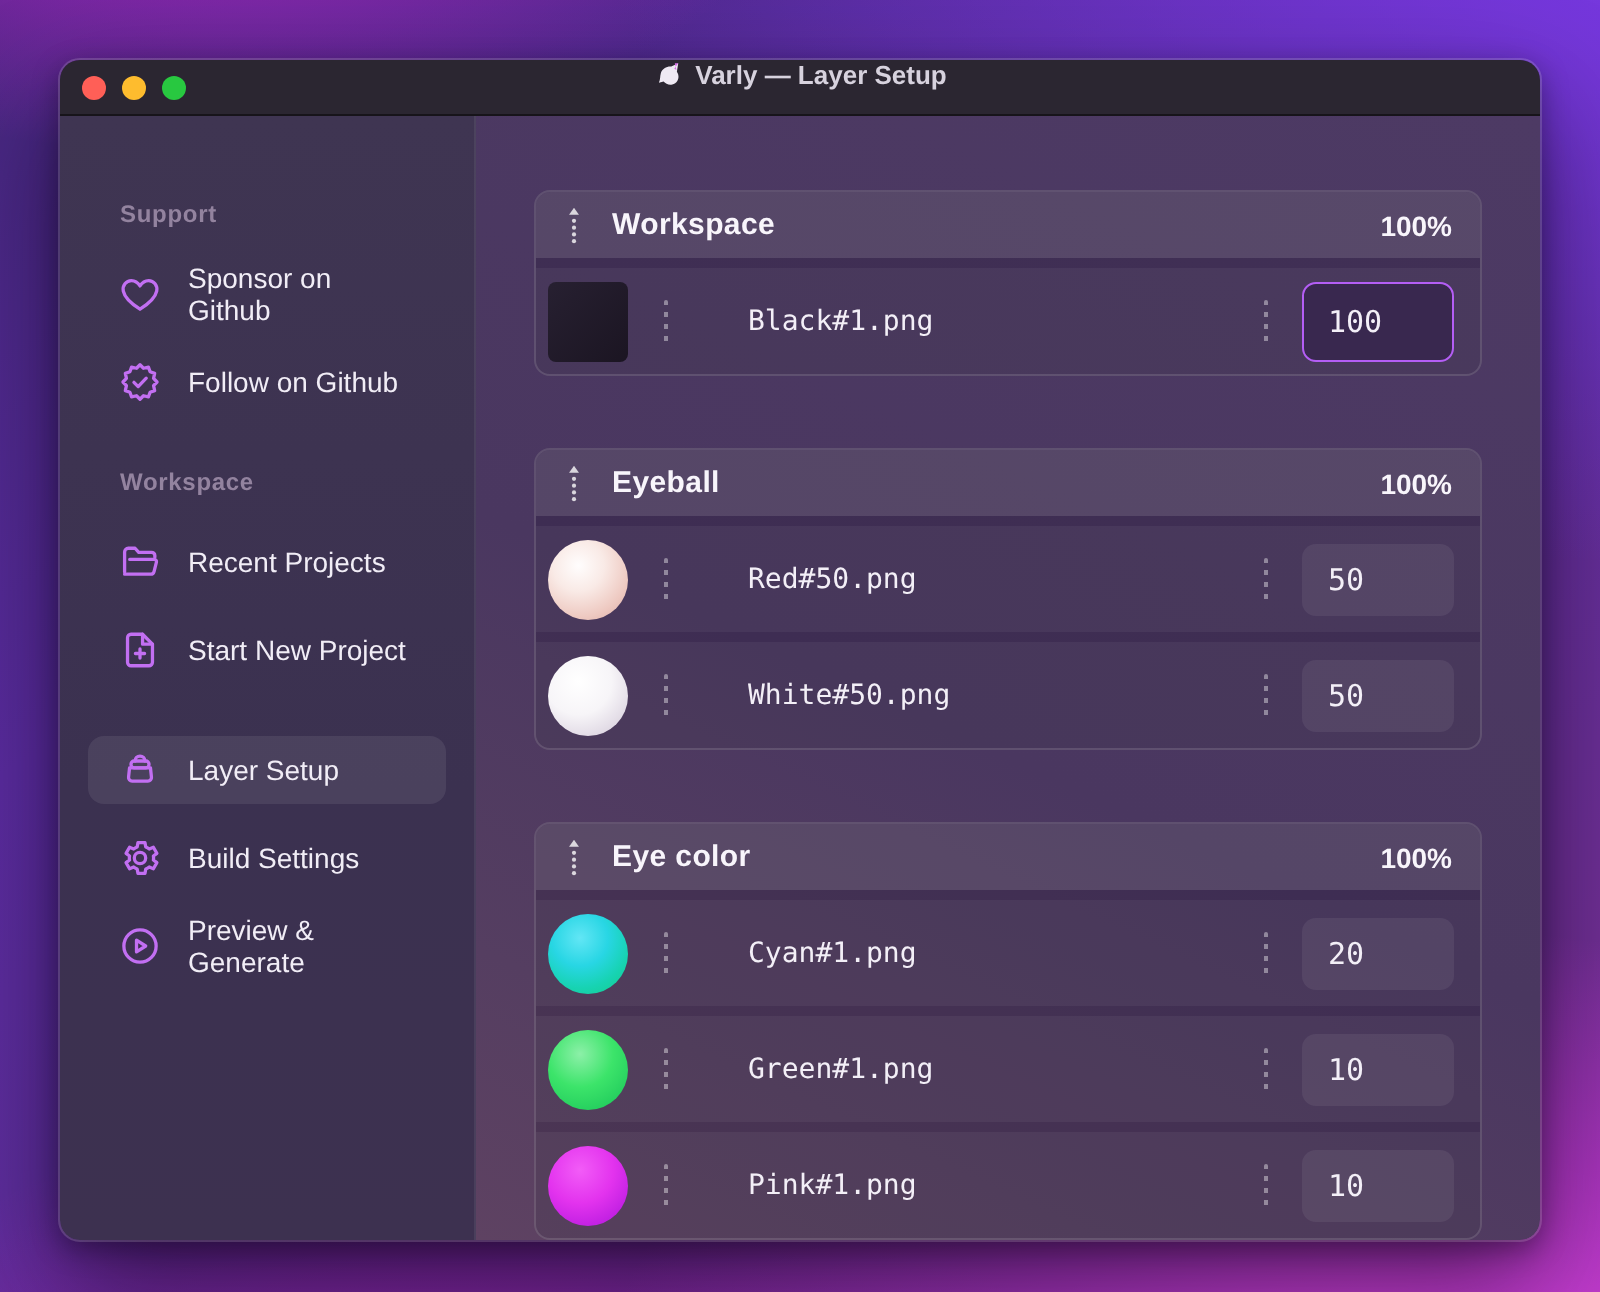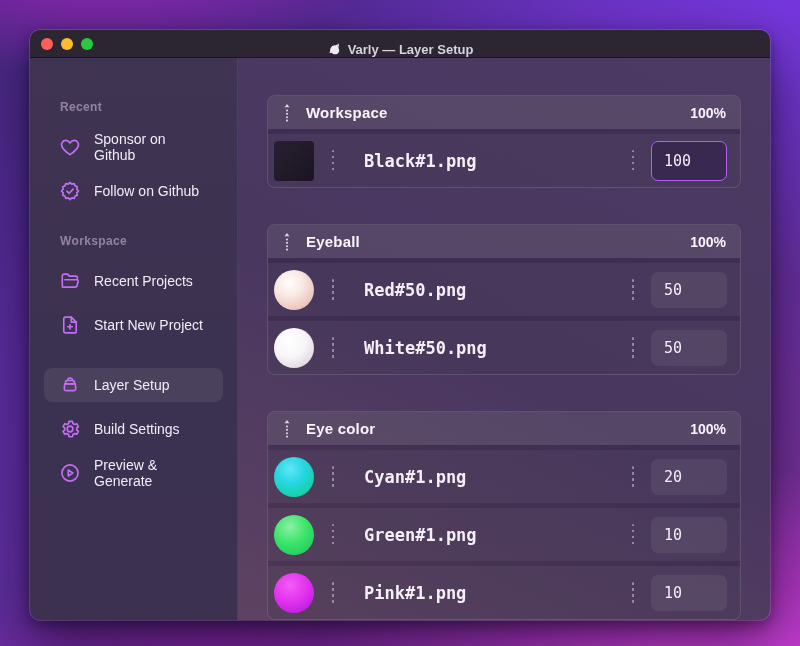--- a/index.html
+++ b/index.html
@@ -23,21 +23,21 @@
     box-shadow:0 26px 55px rgba(8,2,18,.55), 0 4px 14px rgba(8,2,18,.4);
     outline:1px solid rgba(255,255,255,.16);
   }
   
   .titlebar{
     flex:0 0 27px;height:27px;background:#2b2631;position:relative;
     display:flex;align-items:center;border-bottom:1px solid rgba(0,0,0,.45);
   }
   .traffic{display:flex;gap:8px;padding-left:11px;z-index:2;}
   .traffic button{width:12px;height:12px;border-radius:50%;border:none;padding:0;cursor:pointer;}
-  .title-wrap{position:absolute;left:0;right:0;top:0;bottom:0;display:flex;justify-content:center;align-items:flex-end;gap:6px;border-radius:12px;}
+  .title-wrap{position:absolute;left:0;right:0;top:0;bottom:0;display:flex;justify-content:center;align-items:flex-start;gap:6px;border-radius:12px;}
   .unicorn{width:15px;height:15px;display:flex;}
   .unicorn svg{width:100%;height:100%;}
   .title-text{font-size:13px;font-weight:700;color:#d7d2de;}
   
   .window-body{flex:1;display:flex;min-height:0;}
   .sidebar{
     flex:0 0 208px;width:208px;box-sizing:border-box;padding-top:42px;
     background:linear-gradient(180deg,#3f3552 0%,#3b3150 60%,#3d3150 100%);
     border-right:1px solid rgba(255,255,255,.07);
   }
@@ -78,22 +78,22 @@
   .red-pearl-thumb{border-radius:50%;background:radial-gradient(circle at 38% 32%,#fffdfd 0%,#f9eae6 35%,#eec9c1 70%,#d9a9a2 100%);}
   .white-pearl-thumb{border-radius:50%;background:radial-gradient(circle at 38% 32%,#ffffff 0%,#f7f5f8 45%,#e0d9e4 78%,#c7bed0 100%);}
   .cyan-ball-thumb{border-radius:50%;background:radial-gradient(circle at 40% 30%,#62e6f5 0%,#28d6e4 38%,#17d3b2 68%,#14cd86 100%);}
   .green-ball-thumb{border-radius:50%;background:radial-gradient(circle at 40% 30%,#8cf0a8 0%,#3ce46a 45%,#17c257 100%);}
   .pink-ball-thumb{border-radius:50%;background:radial-gradient(circle at 40% 30%,#f25cf7 0%,#e333ee 45%,#ab14da 100%);}
   .vsep{
     width:2px;height:22px;border-radius:1px;flex:0 0 2px;
     background-image:repeating-linear-gradient(180deg,rgba(255,255,255,.4) 0 2.5px,transparent 2.5px 6px);
   }
   .file-name{
-    font-family:"DejaVu Sans Mono",monospace;font-size:17px;color:#f3eff7;
-    margin-left:30px;white-space:nowrap;font-weight:bold;
+    font-family:"DejaVu Sans Mono",monospace;font-size:14px;color:#f3eff7;
+    margin-left:40px;white-space:nowrap;
   }
   .spacer{flex:1;}
   .value-input{
     width:76px;height:36px;margin-left:17px;box-sizing:border-box;
     background:rgba(255,255,255,.065);border:1px solid transparent;border-radius:7px;
     color:#f3eff7;font-family:"DejaVu Sans Mono",monospace;font-size:15px;
     text-align:left;padding:0 12px;outline:none;
   }
   .value-input.focused{background:#39284f;border:1.5px solid #b45ef5;height:40px;}
 </style>
@@ -116,21 +116,21 @@
             <path fill="#d86ee8" d="M19.4 2.6l-3.2 4.3 1.8 1-1.4-5.3z"></path>
           </svg>
       </span>
       <span class="title-text">Varly — Layer Setup</span>
     </div>
   </div>
 
   <div class="window-body">
     <nav class="sidebar">
         <div class="side-section">
-          <div class="side-label">Recent</div>
+          <div class="side-label">Support</div>
           <div class="side-item">
             <span class="icon">
               <svg viewBox="0 0 24 24" fill="none" stroke="currentColor" stroke-width="1.8" stroke-linecap="round" stroke-linejoin="round">
                 <path d="M12 20.3C7.2 17.2 3.6 13.9 2.9 10.4 2.3 7.4 4.4 4.7 7.3 4.7c1.9 0 3.5 1 4.7 2.9 1.2-1.9 2.8-2.9 4.7-2.9 2.9 0 5 2.7 4.4 5.7-.7 3.5-4.3 6.8-9.1 9.9z"></path>
               </svg>
             </span>
             <span class="side-item-label">Sponsor on Github</span>
           </div>
           <div class="side-item">
             <span class="icon">

